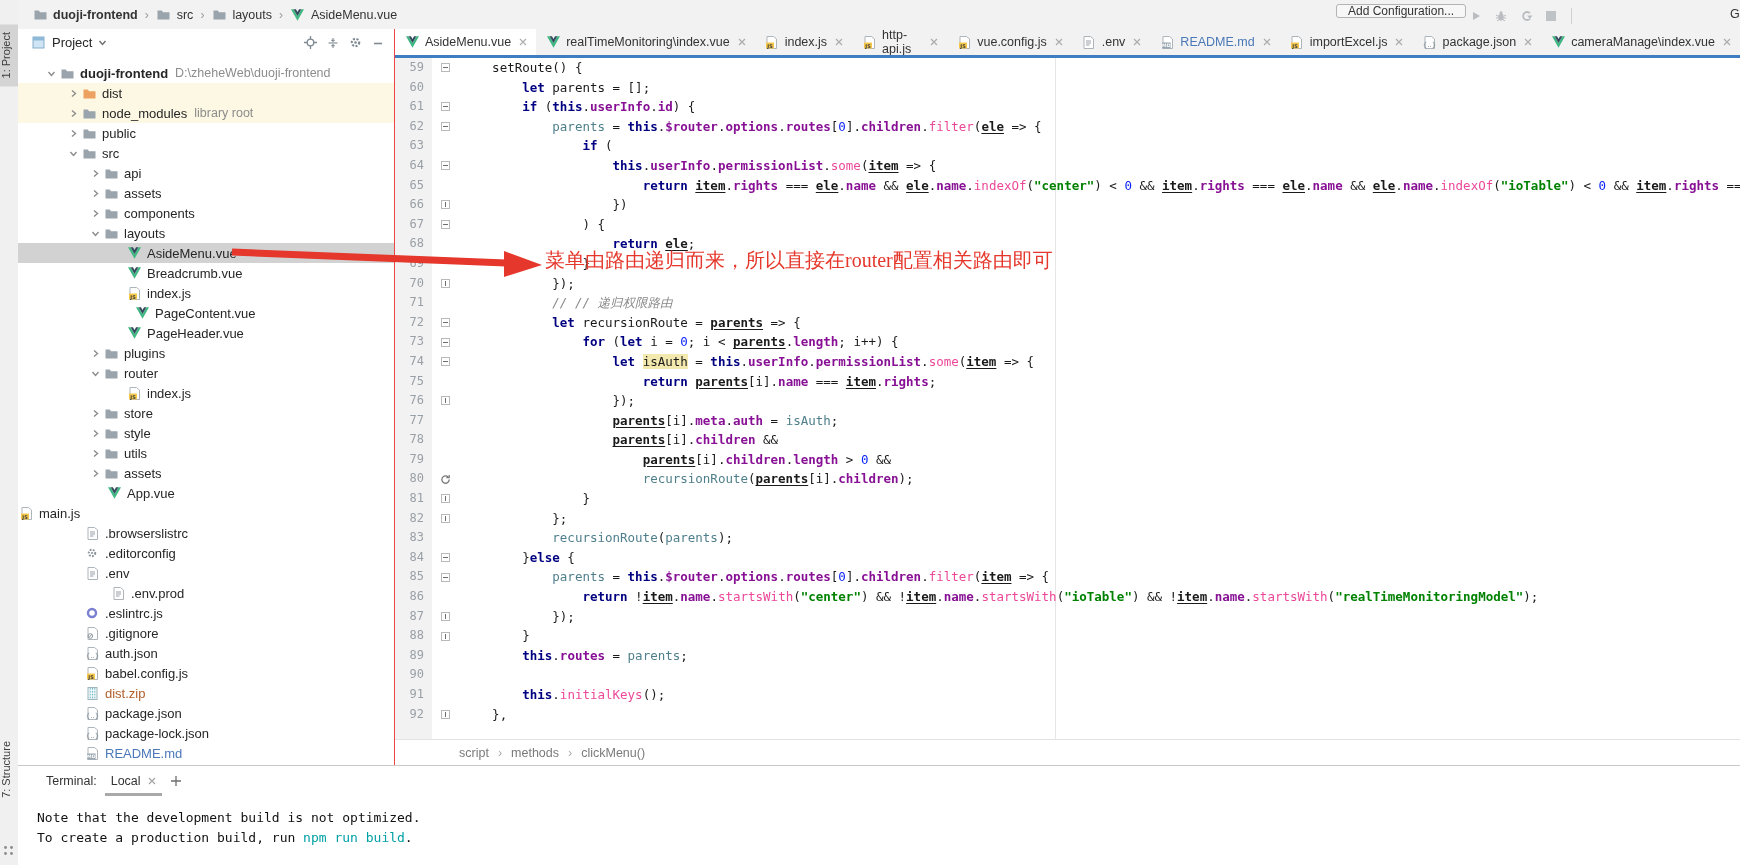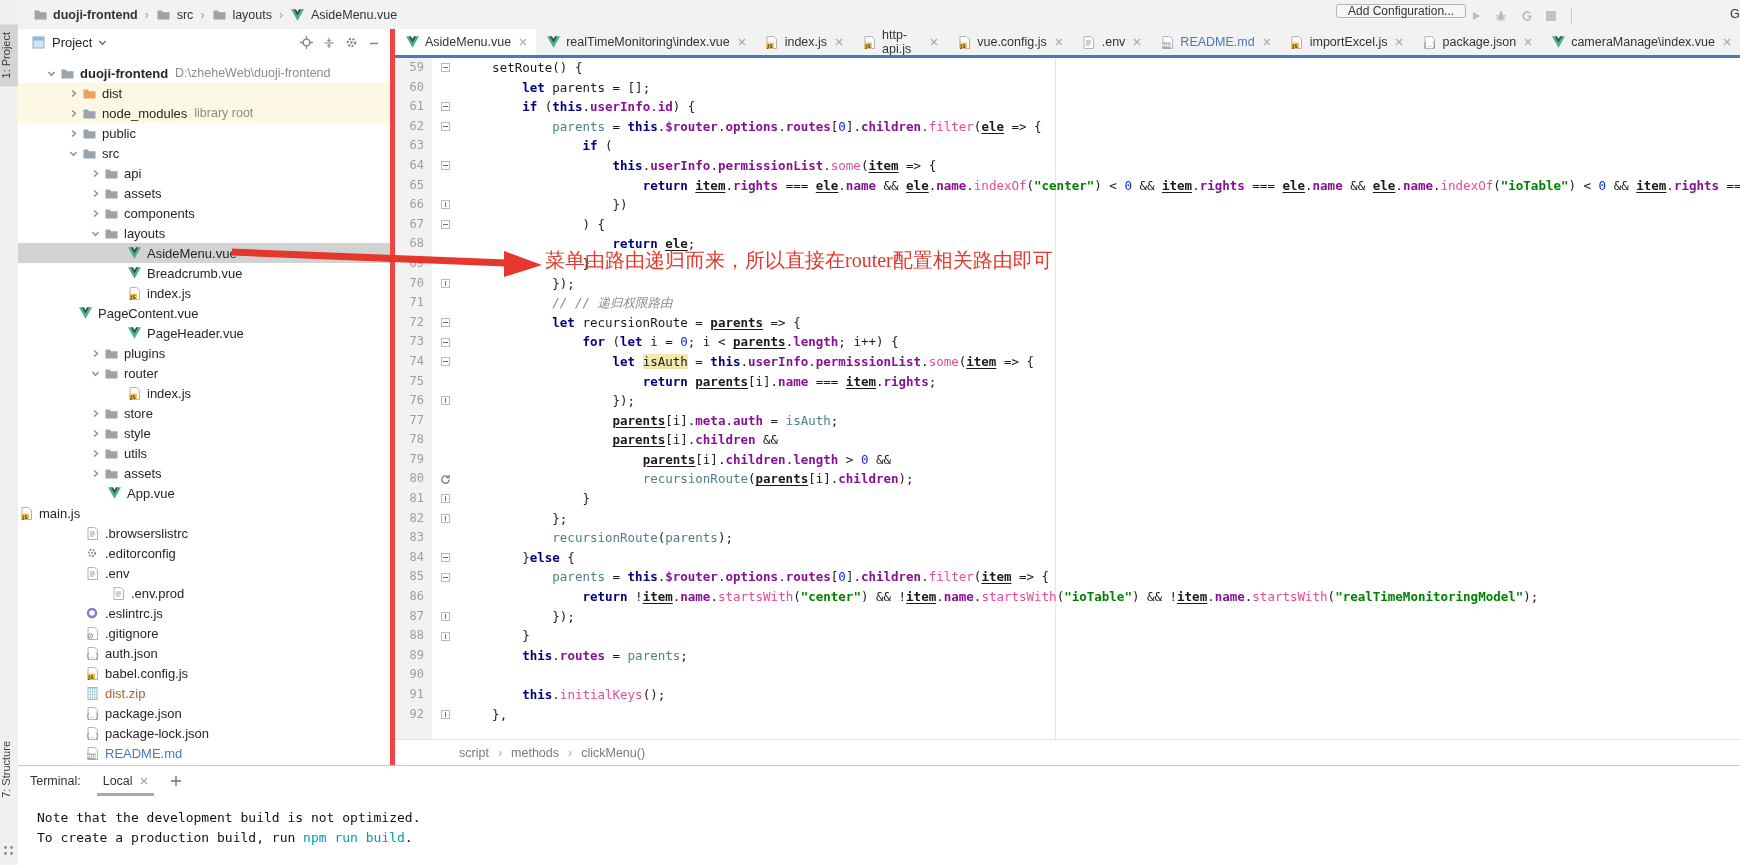--- a/index.html
+++ b/index.html
@@ -22,21 +22,21 @@
   .bc-item.bold{font-weight:bold;}
   .bc-sep{color:#9a9a9a;font-size:12px;}
   .addcfg{position:absolute;left:1318px;top:4px;height:14px;padding:0 11px;font-size:12px;color:#333;
           background:#f7f7f7;border:1px solid #b3b3b3;border-radius:3px;display:flex;align-items:center;
           font-family:"Liberation Sans",sans-serif;}
   .runicons{position:absolute;left:1452px;top:8px;display:flex;gap:13px;align-items:center;}
   .runsep{width:1px;height:16px;background:#d0d0d0;margin-left:2px;}
   .gitlabel{position:absolute;left:1712px;top:7px;font-size:12.5px;color:#333;}
 
   
-  .project{position:absolute;left:18px;top:29px;width:377px;height:736px;background:#fff;border-right:5px solid #ef4444;box-sizing:border-box;}
+  .project{position:absolute;left:18px;top:29px;width:377px;height:736px;background:#fff;border-right:1px solid #ef4444;box-sizing:border-box;}
   .phead{height:27px;display:flex;align-items:center;padding:0 8px 0 12px;gap:6px;font-size:13px;color:#262626;}
   .phead .spacer{flex:1;}
   .picon{display:inline-flex;padding:2px;cursor:default;}
   .tree{position:absolute;left:0;top:34px;right:0;}
   .trow{display:flex;align-items:center;height:20px;font-size:13px;white-space:nowrap;cursor:default;}
   .trow.hly{background:#fcf8e3;}
   .trow.sel{background:#d2d2d2;}
   .chev{width:15px;display:inline-flex;justify-content:center;flex:0 0 auto;}
   .tlabel{margin-left:5px;}
   .tlabel.bold{font-weight:bold;}
@@ -76,21 +76,21 @@
        display:flex;align-items:center;gap:9px;padding-left:64px;font-size:12.5px;color:#7a7a7a;}
   .ebc .sep{color:#a8a8a8;}
 
   
   .anno-svg{position:absolute;left:0;top:0;width:1740px;height:865px;pointer-events:none;z-index:6;}
   .anno-text{position:absolute;left:545px;top:247px;font-size:20px;color:#e5372b;z-index:6;white-space:nowrap;
              font-family:Liberation Serif, serif;}
 
   
   .term{position:absolute;left:18px;top:765px;width:1722px;height:100px;background:#fff;border-top:1px solid #c9c9c9;box-sizing:border-box;}
-  .thead{height:30px;display:flex;align-items:center;padding-left:12px;gap:20px;font-size:12.5px;color:#333;}
+  .thead{height:30px;display:flex;align-items:center;padding-left:28px;gap:12px;font-size:12.5px;color:#333;}
   .ttab{position:relative;display:flex;align-items:center;gap:7px;height:30px;padding:0 2px;}
   .ttab::after{content:"";position:absolute;left:-4px;right:-4px;bottom:0;height:3px;background:#a9a9a9;}
   .tbody{padding:12px 0 0 19px;font-family:"DejaVu Sans Mono",monospace;font-size:13px;line-height:20px;color:#111;}
   .tl-t{color:#111;}
   .tl-cmd{color:#00a0a5;}
 </style>
 </head>
 <body>
 
 <div class="app">
@@ -357,21 +357,21 @@
         <div class="trow" style="padding-left:108px">
           <span class="fi">
             <svg width="13" height="13" viewBox="0 0 13 13">
               <path d="M2 .5h6.5L11.5 3v9.5h-9.5z" fill="#fff" stroke="#aeb5ba"></path>
               <rect x="1" y="6.5" width="8" height="6" fill="#f5c84c"></rect>
               <text x="5" y="11.6" font-size="5" font-weight="700" fill="#3b3b3b" text-anchor="middle" font-family="DejaVu Sans,sans-serif">JS</text>
             </svg>
           </span>
           <span class="tlabel ">index.js</span>
         </div>
-        <div class="trow" style="padding-left:59px">
+        <div class="trow" style="padding-left:116px">
           <span class="fi">
             <svg width="13" height="12" viewBox="0 0 16 14">
               <polygon points="0,0 3.2,0 8,8.2 12.8,0 16,0 8,14" fill="#41b883"></polygon>
               <polygon points="3.2,0 6.1,0 8,3.3 9.9,0 12.8,0 8,8.2" fill="#35495e"></polygon>
             </svg>
           </span>
           <span class="tlabel ">PageContent.vue</span>
         </div>
         <div class="trow" style="padding-left:108px">
           <span class="fi">

